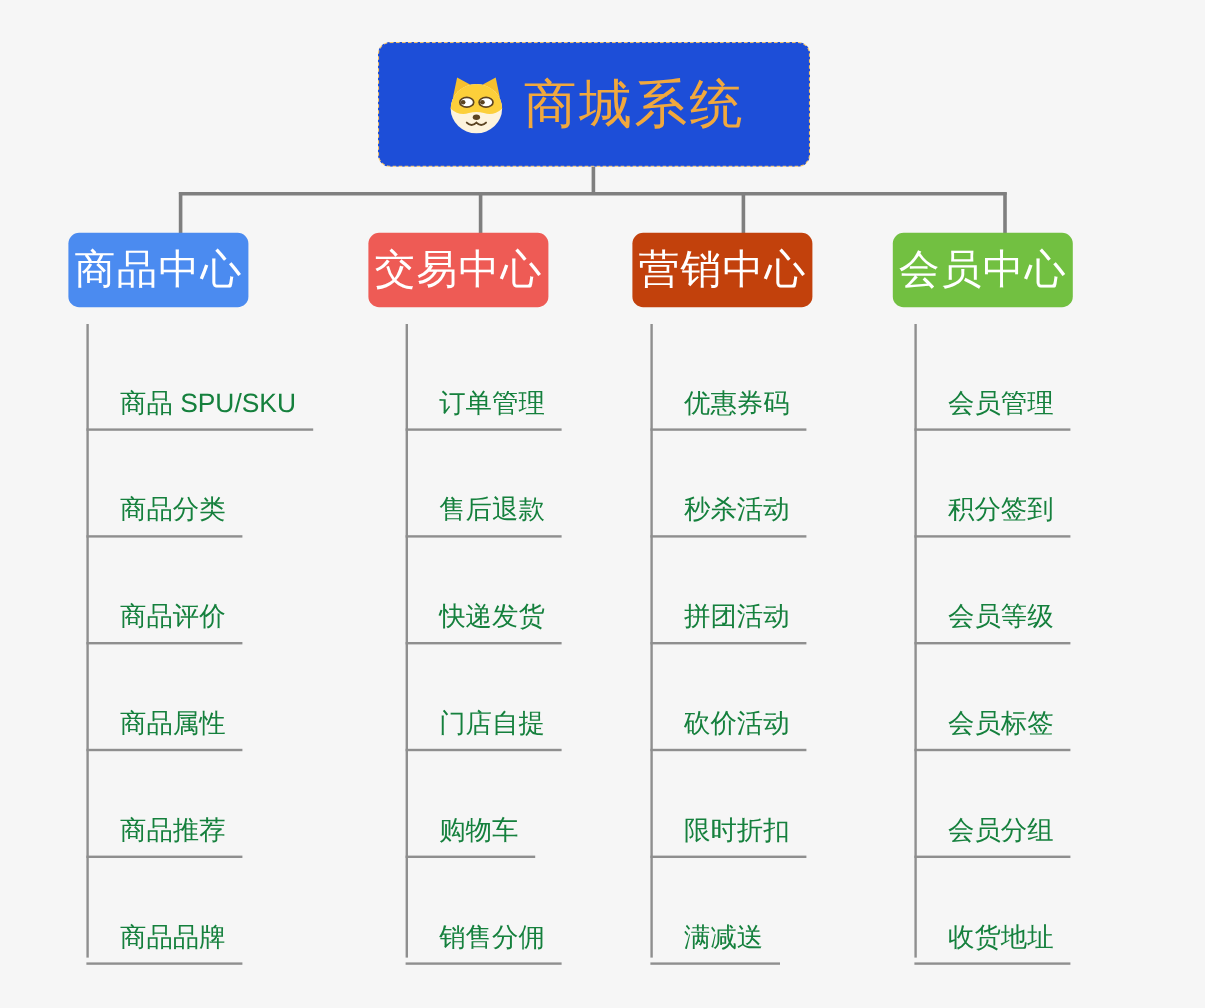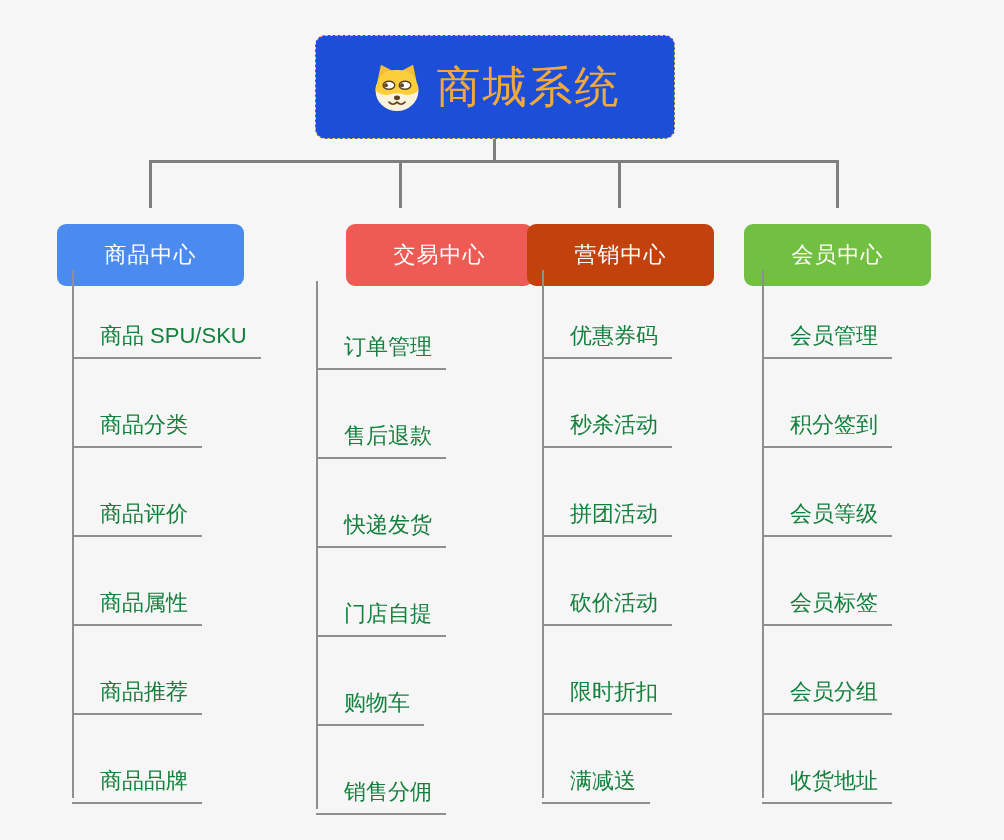--- a/index.html
+++ b/index.html
@@ -37,33 +37,33 @@
   
   .connector { position: absolute; background: var(--connector-color, #7f7f7f); }
   .stem  { left: 493px; top: 139px; width: 3px;  height: 23px; }
   .hline { left: 149px; top: 160px; width: 690px; height: 3px; border-radius: 2px; }
   .drop  { top: 160px; width: 3px; height: 48px; }
   .drop0 { left: 149px; } .drop1 { left: 399px; } .drop2 { left: 618px; } .drop3 { left: 836px; }
 
   
   .branch-box {
     position: absolute;
-    top: 224px; height: 62px; width: 187px;
+    top: 194px; height: 62px; width: 150px;
     border-radius: 9px;
     display: flex; align-items: center; justify-content: center;
     color: #ffffff;
-    font-size: 22px;
+    font-size: 34px;
     letter-spacing: 1px;
     white-space: nowrap;
   }
   .box0 { left: 57px; } .box1 { left: 307px; } .box2 { left: 527px; } .box3 { left: 744px; }
 
   
   .leaf-col { position: absolute; top: 270px; }
-  .col0 { left: 72px; } .col1 { left: 316px; margin-top: 11px; } .col2 { left: 542px; } .col3 { left: 762px; }
+  .col0 { left: 72px; } .col1 { left: 338px; } .col2 { left: 542px; } .col3 { left: 762px; }
   .trunk {
     position: absolute; left: 0; top: 0;
     width: 2px; height: 528px;
     background: var(--leaf-line-color, #8f8f8f);
   }
   .leaf {
     position: relative;
     display: block;
     width: max-content;
     font-size: 22px;
@@ -110,21 +110,21 @@
   <div class="leaf-col col0">
     <div class="trunk"></div>
     <div class="leaf">商品 SPU/SKU</div>
     <div class="leaf">商品分类</div>
     <div class="leaf">商品评价</div>
     <div class="leaf">商品属性</div>
     <div class="leaf">商品推荐</div>
     <div class="leaf">商品品牌</div>
   </div>
 
-  <div class="branch-box box1" style="background: rgb(238, 91, 85); margin-left: 39px;">交易中心</div>
+  <div class="branch-box box1" style="background: rgb(238, 91, 85);">交易中心</div>
   <div class="leaf-col col1">
     <div class="trunk"></div>
     <div class="leaf">订单管理</div>
     <div class="leaf">售后退款</div>
     <div class="leaf">快递发货</div>
     <div class="leaf">门店自提</div>
     <div class="leaf">购物车</div>
     <div class="leaf">销售分佣</div>
   </div>
 

